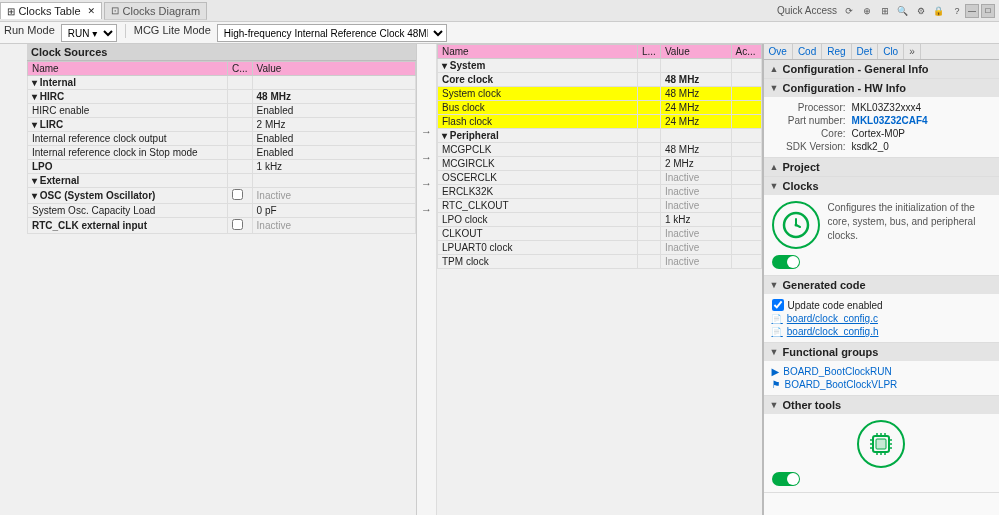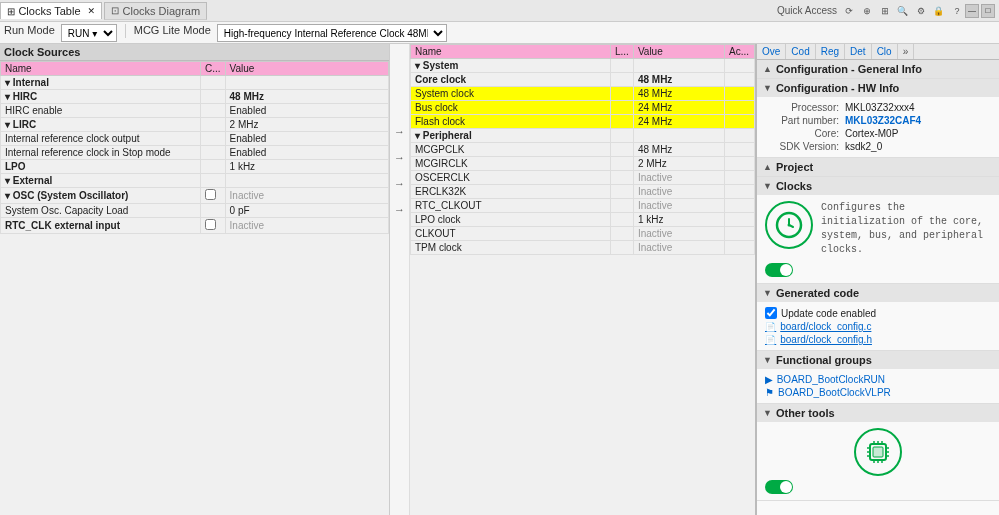--- a/index.html
+++ b/index.html
@@ -11,21 +11,21 @@
     .icon-btn { width: 16px; height: 16px; display: flex; align-items: center; justify-content: center; cursor: pointer; font-size: 9px; color: #555; }
     .quick-access { font-size: 10px; color: #555; padding: 0 4px; }
 
     
     .second-bar { display: flex; align-items: flex-start; background: #f5f5f5; border-bottom: 1px solid #ccc; padding: 2px 4px; height: 22px; gap: 6px; }
     .mode-label { font-size: 11px; color: #333; }
     .mode-select { font-size: 10px; padding: 1px 2px; border: 1px solid #aaa; background: #fff; height: 18px; }
     .separator { width: 1px; height: 14px; background: #ccc; margin: 0 2px; }
 
     
-    .main { display: flex; height: calc(515px - 44px); }
+    .main { display: flex; height: calc(515px - 44px); padding-left: 27px; }
 
     
     .left-panel { width: 756px; display: flex; flex-direction: column; border-right: 1px solid #bbb; }
 
     
     .tables-area { display: flex; flex: 1; overflow: hidden; }
     .clock-sources { width: 390px; border-right: 1px solid #ccc; overflow-y: auto; }
     .clock-outputs { flex: 1; overflow-y: auto; }
 
     
@@ -56,21 +56,21 @@
     .section { border-bottom: 1px solid #ddd; }
     .section-header { display: flex; align-items: center; background: #e4e4e4; padding: 3px 6px; font-size: 11px; font-weight: bold; cursor: pointer; gap: 4px; }
     .section-header .chevron { font-size: 9px; color: #555; }
     .section-body { padding: 4px 8px; }
 
     .info-row { display: flex; align-items: flex-end; padding: 1px 0; font-size: 10px; }
     .info-label { color: #555; width: 80px; flex-shrink: 0; text-align: right; padding-right: 6px; }
     .info-value { color: #0066cc; font-weight: bold; }
     .info-value.plain { color: #222; font-weight: normal; }
 
-    .clocks-section { padding: 6px 8px; font-family: Liberation Mono, monospace; }
+    .clocks-section { padding: 6px 8px; }
     .clocks-icon-wrap { display: flex; align-items: flex-start; gap: 8px; }
     .clocks-icon { width: 48px; height: 48px; border: 2px solid #00aa44; border-radius: 50%; display: flex; align-items: center; justify-content: center; flex-shrink: 0; }
     .clocks-icon svg { width: 32px; height: 32px; }
     .clocks-desc { font-size: 10px; color: #555; flex: 1; line-height: 1.4; }
     .toggle-row { display: flex; align-items: center; margin-top: 6px; }
     .toggle { width: 28px; height: 14px; background: #00aa44; border-radius: 7px; position: relative; cursor: pointer; }
     .toggle::after { content: ''; position: absolute; width: 12px; height: 12px; background: #fff; border-radius: 50%; top: 1px; left: 15px; }
 
     .generated-section { padding: 4px 8px; }
     .checkbox-row { display: flex; align-items: center; gap: 4px; font-size: 10px; padding: 1px 0; }
@@ -307,20 +307,26 @@
                 <td></td>
               </tr>
               <tr>
                 <td class="indent2">LPO clock</td>
                 <td></td>
                 <td>1 kHz</td>
                 <td></td>
               </tr>
               <tr>
                 <td class="indent2">CLKOUT</td>
+                <td></td>
+                <td class="inactive-text">Inactive</td>
+                <td></td>
+              </tr>
+              <tr>
+                <td class="indent2">LPUART0 clock</td>
                 <td></td>
                 <td class="inactive-text">Inactive</td>
                 <td></td>
               </tr>
               <tr>
                 <td class="indent2">TPM clock</td>
                 <td></td>
                 <td class="inactive-text">Inactive</td>
                 <td></td>
               </tr>

